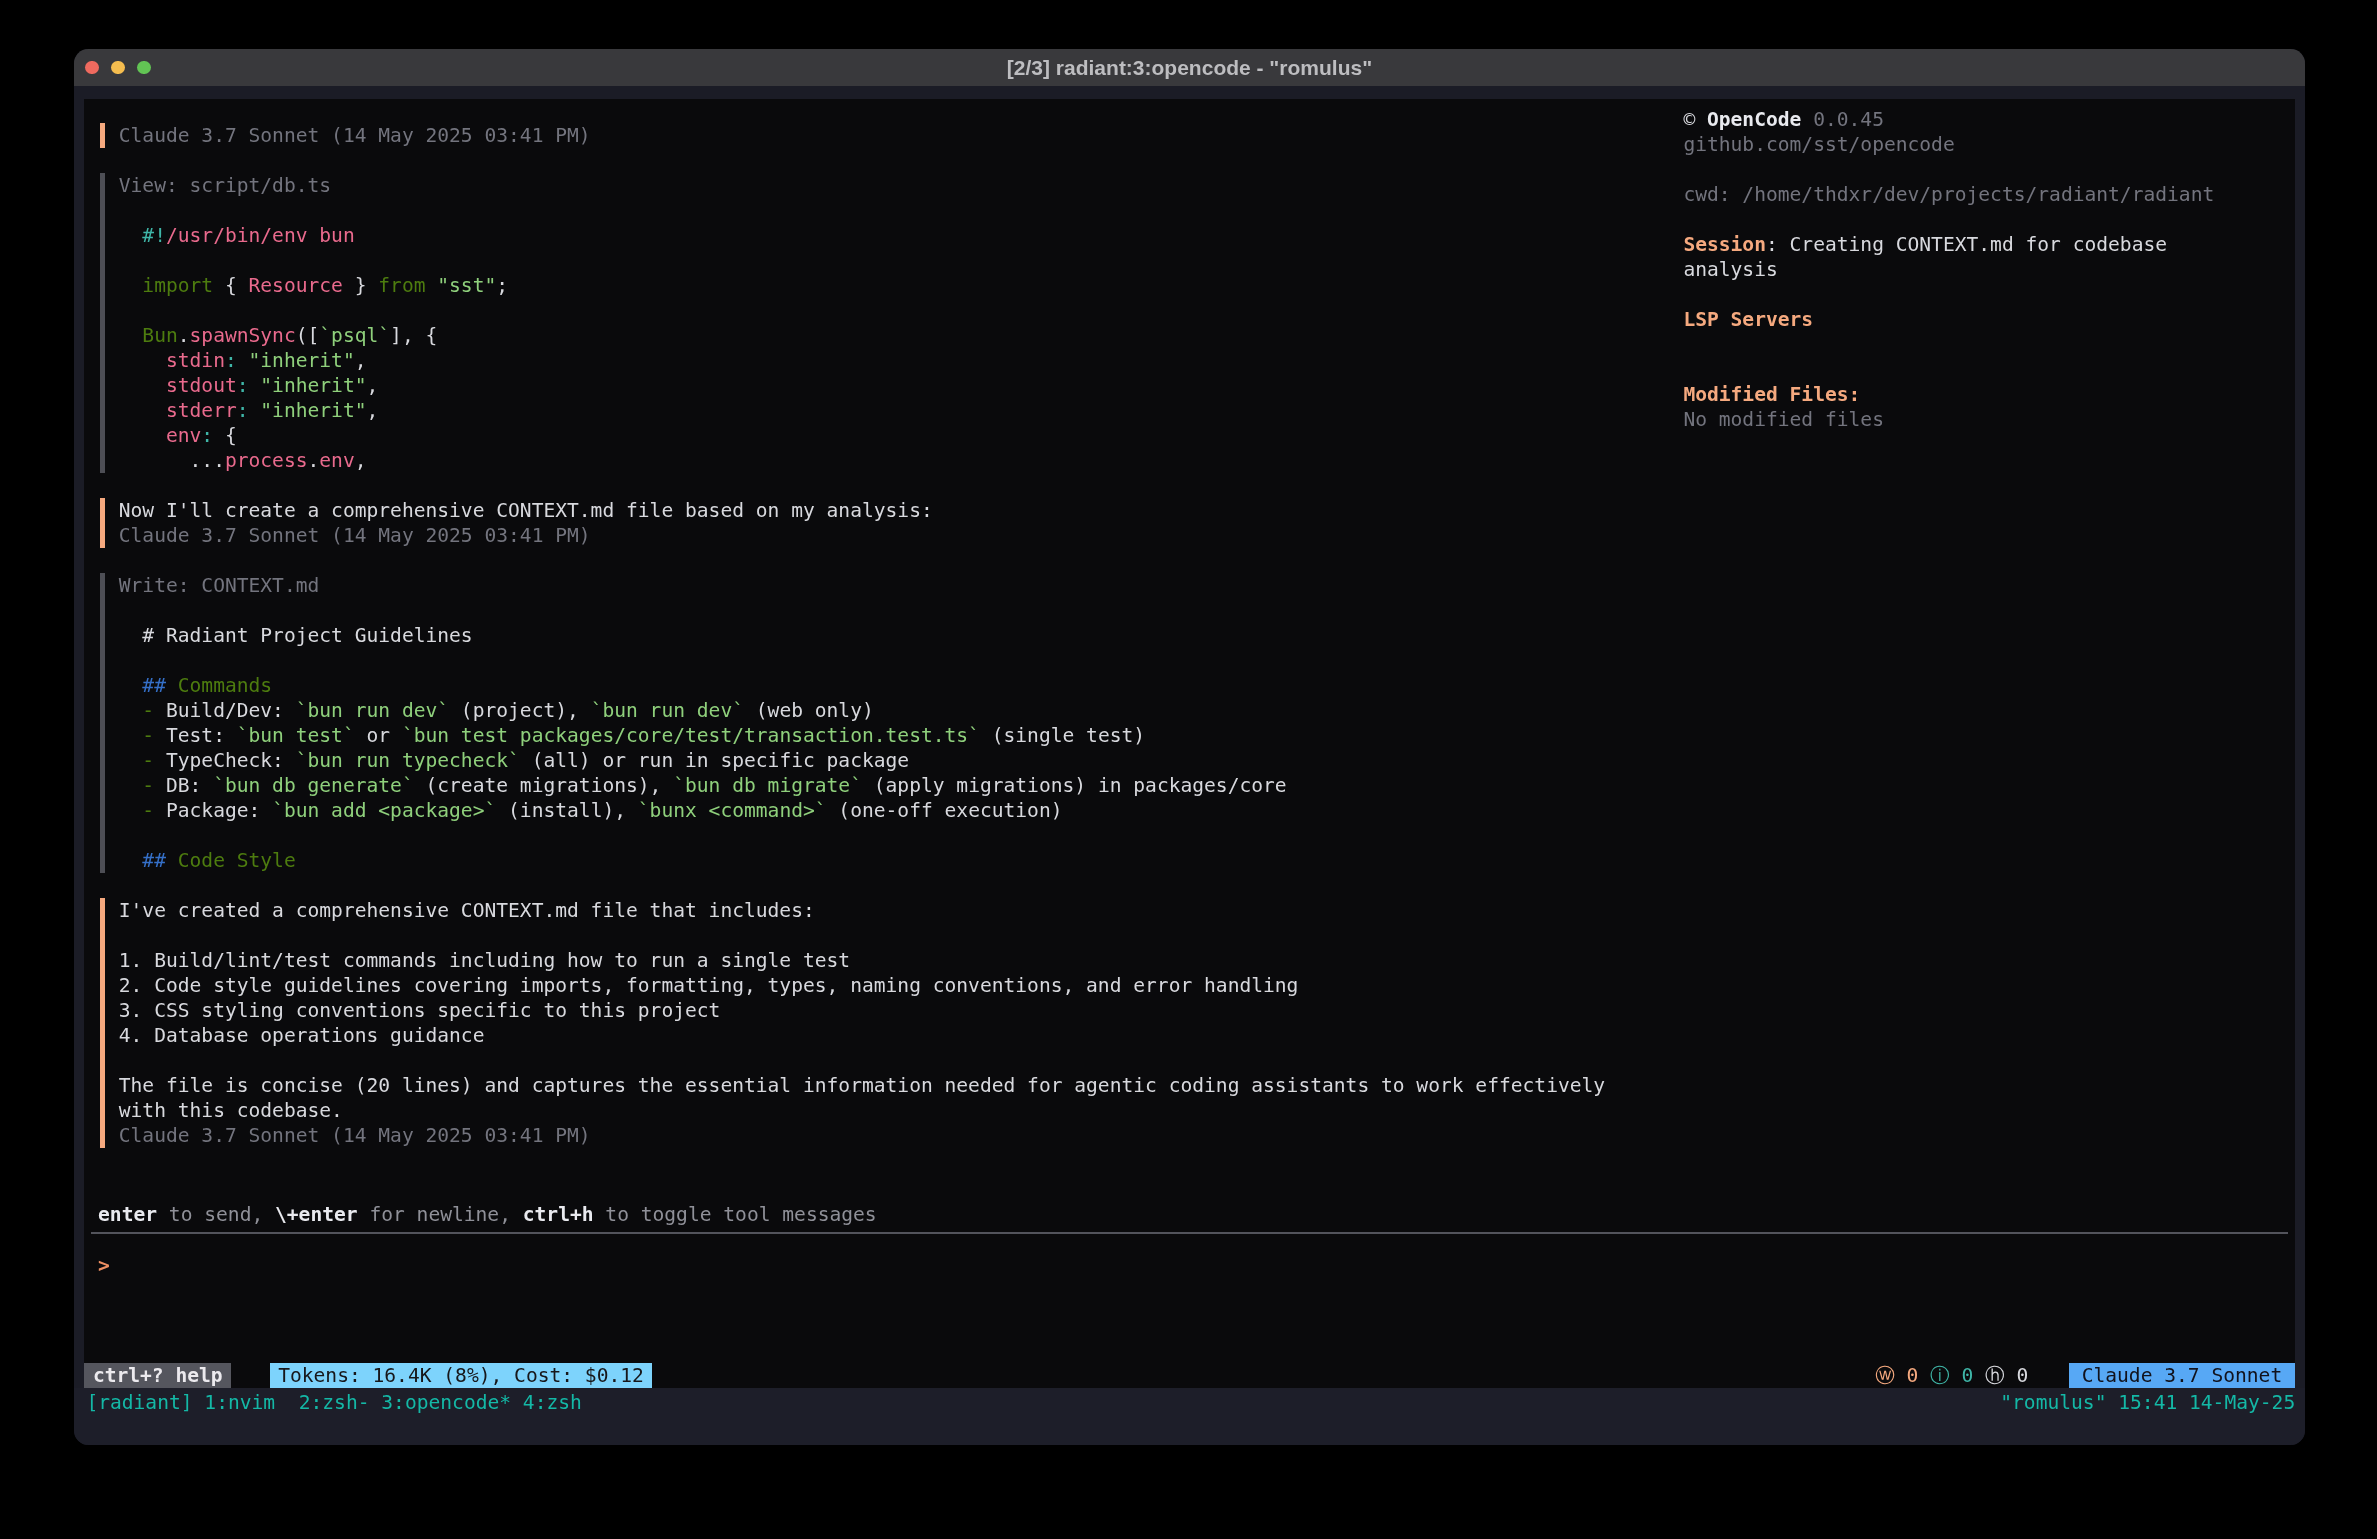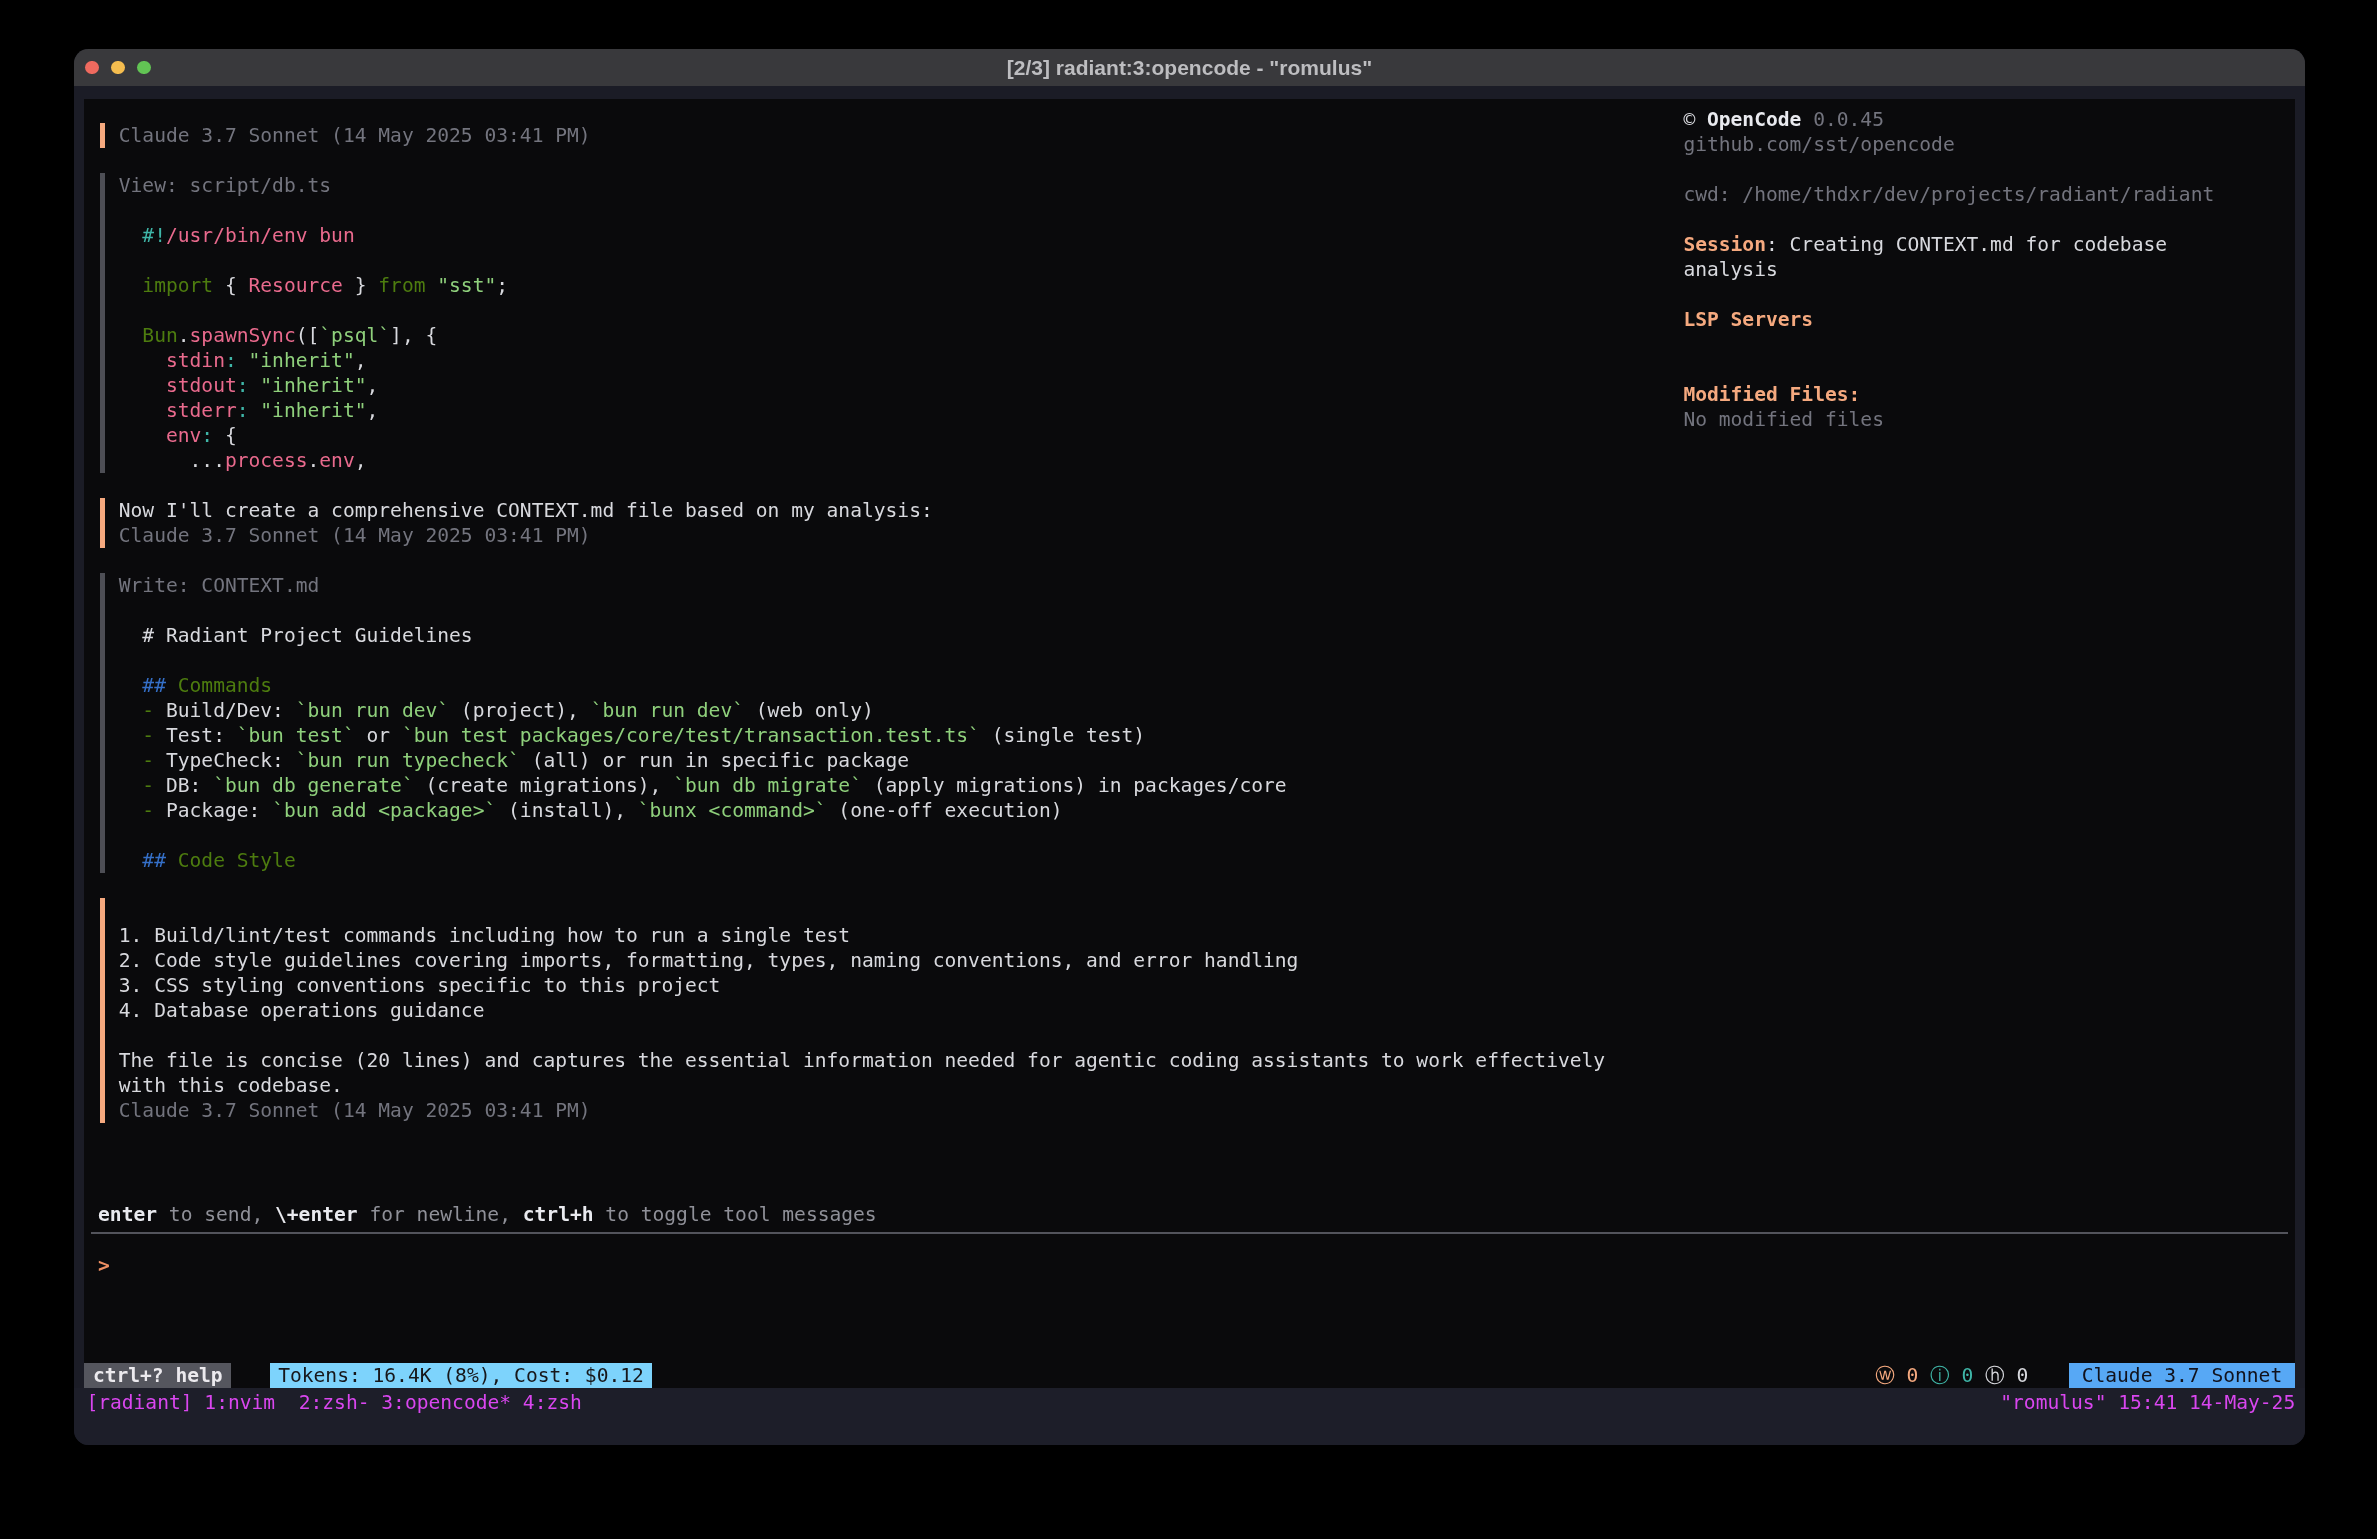--- a/index.html
+++ b/index.html
@@ -27,21 +27,21 @@
   .divider{position:absolute;left:6.5px;right:6.5px;top:1133px;height:2px;background:#53545c;}
   .prompt{position:absolute;left:13.7px;top:1154px;color:#ee8f63;font-weight:bold;}
   .statusrow{position:absolute;left:0;right:0;bottom:0;height:25px;display:flex;align-items:stretch;gap:32px;}
   .chip{height:25px;line-height:25px;padding:0 8.5px;white-space:pre;}
   .chip-help{background:#55565e;color:#eceaee;font-weight:bold;}
   .chip-tokens{background:#7dd3fc;color:#17171a;margin-left:6.5px;text-align:right;}
   .spacer{flex:1;}
   .indicators{margin-right:9px;}
   .badge{background:#57a8f5;color:#11121c;height:25px;line-height:25px;padding:0 12.4px;white-space:pre;}
   .tmuxbar{position:absolute;left:0;right:0;bottom:0;height:57px;background:#1d1e29;}
-  .tmux-row{display:flex;color:#d946ef;height:29px;line-height:29px;padding:0 9.8px 0 12.4px;white-space:pre;justify-content:flex-end;}
+  .tmux-row{display:flex;color:#14b8a6;height:29px;line-height:29px;padding:0 9.8px 0 12.4px;white-space:pre;justify-content:flex-end;}
   
   .s-w{color:#d8d9de;} .s-wb{color:#e9eaef;font-weight:bold;}
   .s-g{color:#73747e;} .s-hg{color:#8f9098;}
   .s-p{color:#e96a8d;} .s-b{color:#4d7c0f;} .s-b2{color:#3570c9;}
   .s-gr{color:#8fd07c;} .s-t{color:#3fb6a8;}
   .s-o{color:#f5a97f;} .s-ob{color:#f5a97f;font-weight:bold;}
 </style>
 </head>
 <body>
 
@@ -88,20 +88,21 @@
           <div class="line"><span class="s-w">  </span><span class="s-b2">##</span><span class="s-b"> Commands</span></div>
           <div class="line"><span class="s-w">  </span><span class="s-b">-</span><span class="s-w"> Build/Dev: </span><span class="s-gr">`bun run dev`</span><span class="s-w"> (project), </span><span class="s-gr">`bun run dev`</span><span class="s-w"> (web only)</span></div>
           <div class="line"><span class="s-w">  </span><span class="s-b">-</span><span class="s-w"> Test: </span><span class="s-gr">`bun test`</span><span class="s-w"> or </span><span class="s-gr">`bun test packages/core/test/transaction.test.ts`</span><span class="s-w"> (single test)</span></div>
           <div class="line"><span class="s-w">  </span><span class="s-b">-</span><span class="s-w"> TypeCheck: </span><span class="s-gr">`bun run typecheck`</span><span class="s-w"> (all) or run in specific package</span></div>
           <div class="line"><span class="s-w">  </span><span class="s-b">-</span><span class="s-w"> DB: </span><span class="s-gr">`bun db generate`</span><span class="s-w"> (create migrations), </span><span class="s-gr">`bun db migrate`</span><span class="s-w"> (apply migrations) in packages/core</span></div>
           <div class="line"><span class="s-w">  </span><span class="s-b">-</span><span class="s-w"> Package: </span><span class="s-gr">`bun add &lt;package&gt;`</span><span class="s-w"> (install), </span><span class="s-gr">`bunx &lt;command&gt;`</span><span class="s-w"> (one-off execution)</span></div>
           <div class="line">&nbsp;</div>
           <div class="line"><span class="s-w">  </span><span class="s-b2">##</span><span class="s-b"> Code Style</span></div>
         </div>
         <div class="msg-block border-orange">
+          <div class="line"><span class="s-w">I've created a comprehensive CONTEXT.md file that includes:</span></div>
           <div class="line">&nbsp;</div>
           <div class="line"><span class="s-w">1. Build/lint/test commands including how to run a single test</span></div>
           <div class="line"><span class="s-w">2. Code style guidelines covering imports, formatting, types, naming conventions, and error handling</span></div>
           <div class="line"><span class="s-w">3. CSS styling conventions specific to this project</span></div>
           <div class="line"><span class="s-w">4. Database operations guidance</span></div>
           <div class="line">&nbsp;</div>
           <div class="line"><span class="s-w">The file is concise (20 lines) and captures the essential information needed for agentic coding assistants to work effectively</span></div>
           <div class="line"><span class="s-w">with this codebase.</span></div>
           <div class="line"><span class="s-g">Claude 3.7 Sonnet (14 May 2025 03:41 PM)</span></div>
         </div>

